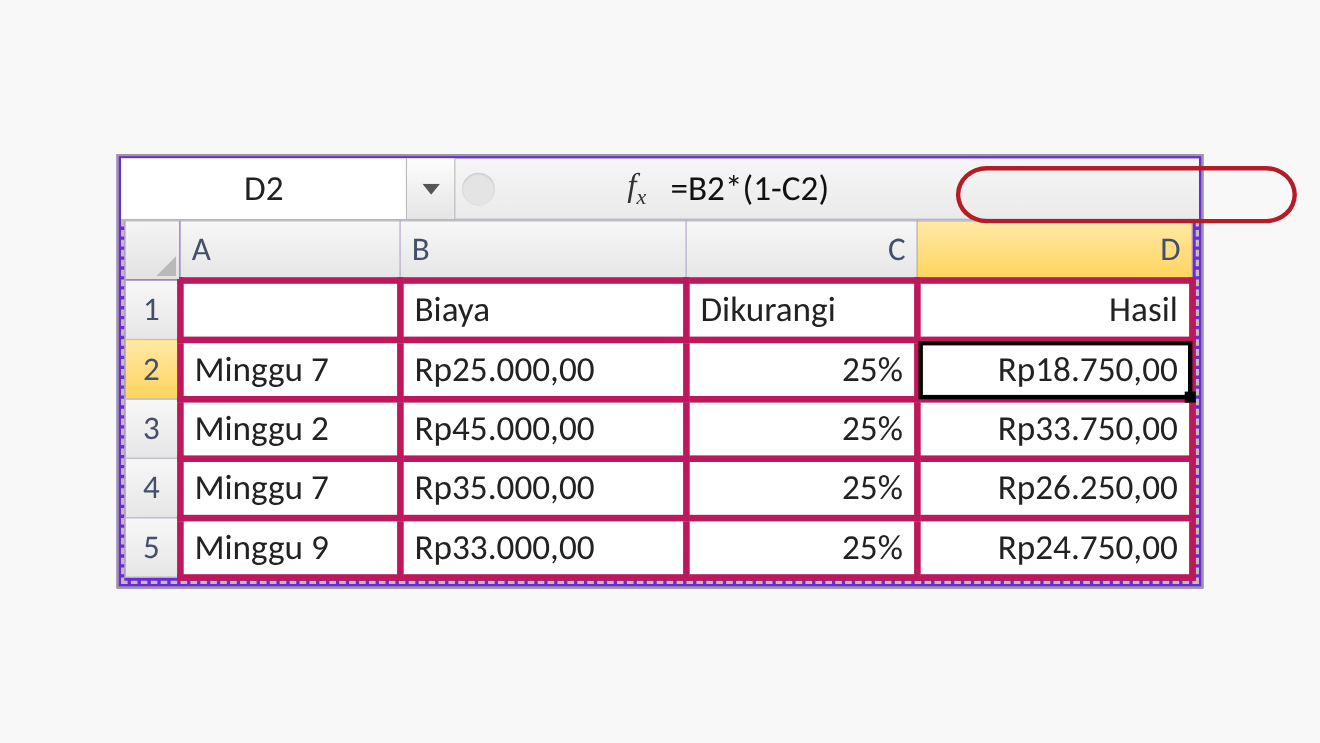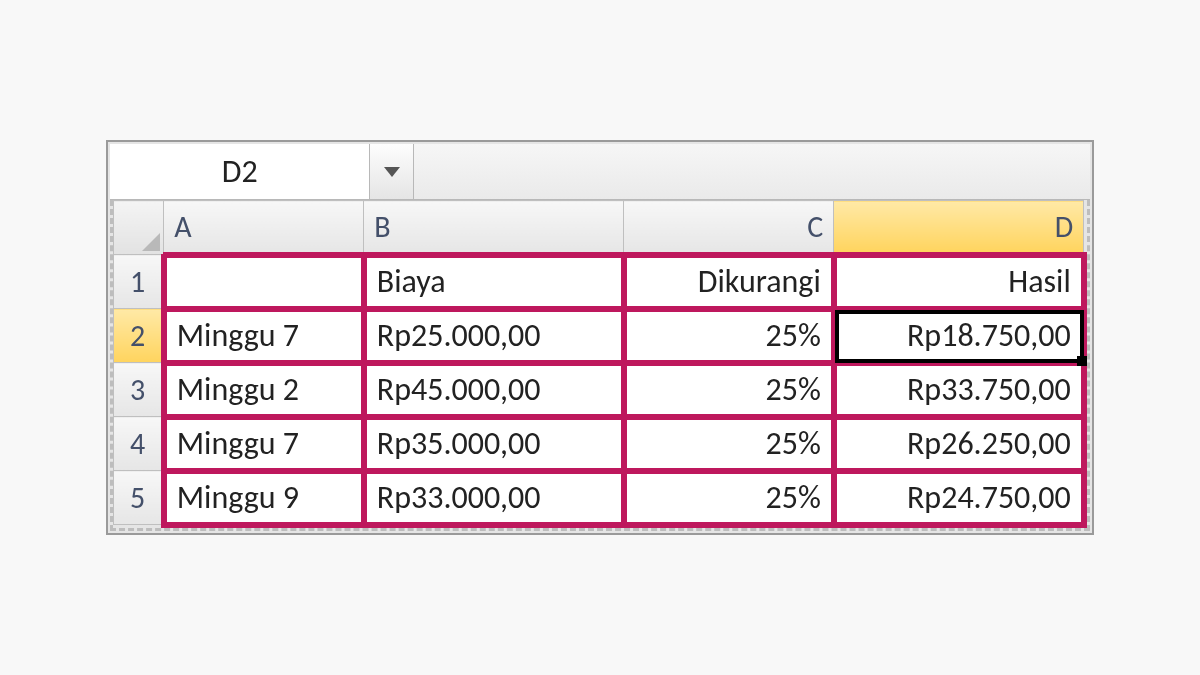--- a/index.html
+++ b/index.html
@@ -13,21 +13,21 @@
     display: flex;
     align-items: center;
     justify-content: center;
   }
   .wrap {
     position: relative;
     display: inline-block;
   }
   .outer-border {
     border: 2px solid #9a9a9a;
-    background: #e5e5e5;
+    background: #6d28d9;
     padding: 2px;
     display: inline-block;
   }
 
   
   .formula-bar {
     display: flex;
     align-items: center;
     background: linear-gradient(#f6f6f6,#eaeaea);
     border-bottom: 1px solid #b8b8b8;
@@ -173,20 +173,26 @@
 
 <div class="wrap">
   <div class="outer-border">
     
     <div class="formula-bar">
       <div class="name-box">D2</div>
       <div class="name-dropdown">
         <svg viewBox="0 0 16 10">
             <polygon points="0,0 16,0 8,10" fill="#555"></polygon>
           </svg>
+      </div>
+      <div class="fx-area">
+        <div class="disabled-dot"></div>
+        <div class="fx-label">f<sub>x</sub></div>
+        <div class="formula-input">=B2*(1-C2)</div>
+        <div class="formula-highlight"></div>
       </div>
     </div>
 
     <div class="dashed-wrap">
     <table class="sheet">
       <tbody>
             <tr>
         <th class="corner">
           <svg width="18" height="18">
                   <polygon points="18,0 18,18 0,18" fill="#b9b9b9"></polygon>
@@ -194,21 +200,21 @@
         </th>
         <th class="col-head cA">A</th>
         <th class="col-head cB">B</th>
         <th class="col-head cC">C</th>
         <th class="col-head cD active">D</th>
       </tr>
       <tr>
         <th class="row-head">1</th>
         <td class="cA hdr"></td>
         <td class="cB hdr bold">Biaya</td>
-        <td class="cC hdr bold" style="text-align:right">Dikurangi</td>
+        <td class="cC hdr bold" style="text-align:left">Dikurangi</td>
         <td class="cD hdr bold" style="text-align:right">Hasil</td>
       </tr>
       <tr>
         <th class="row-head active">2</th>
         <td class="cA bold">Minggu 7</td>
         <td class="cB">Rp25.000,00</td>
         <td class="cC">25%</td>
         <td class="cD selected-cell">Rp18.750,00</td>
       </tr>
       <tr>

